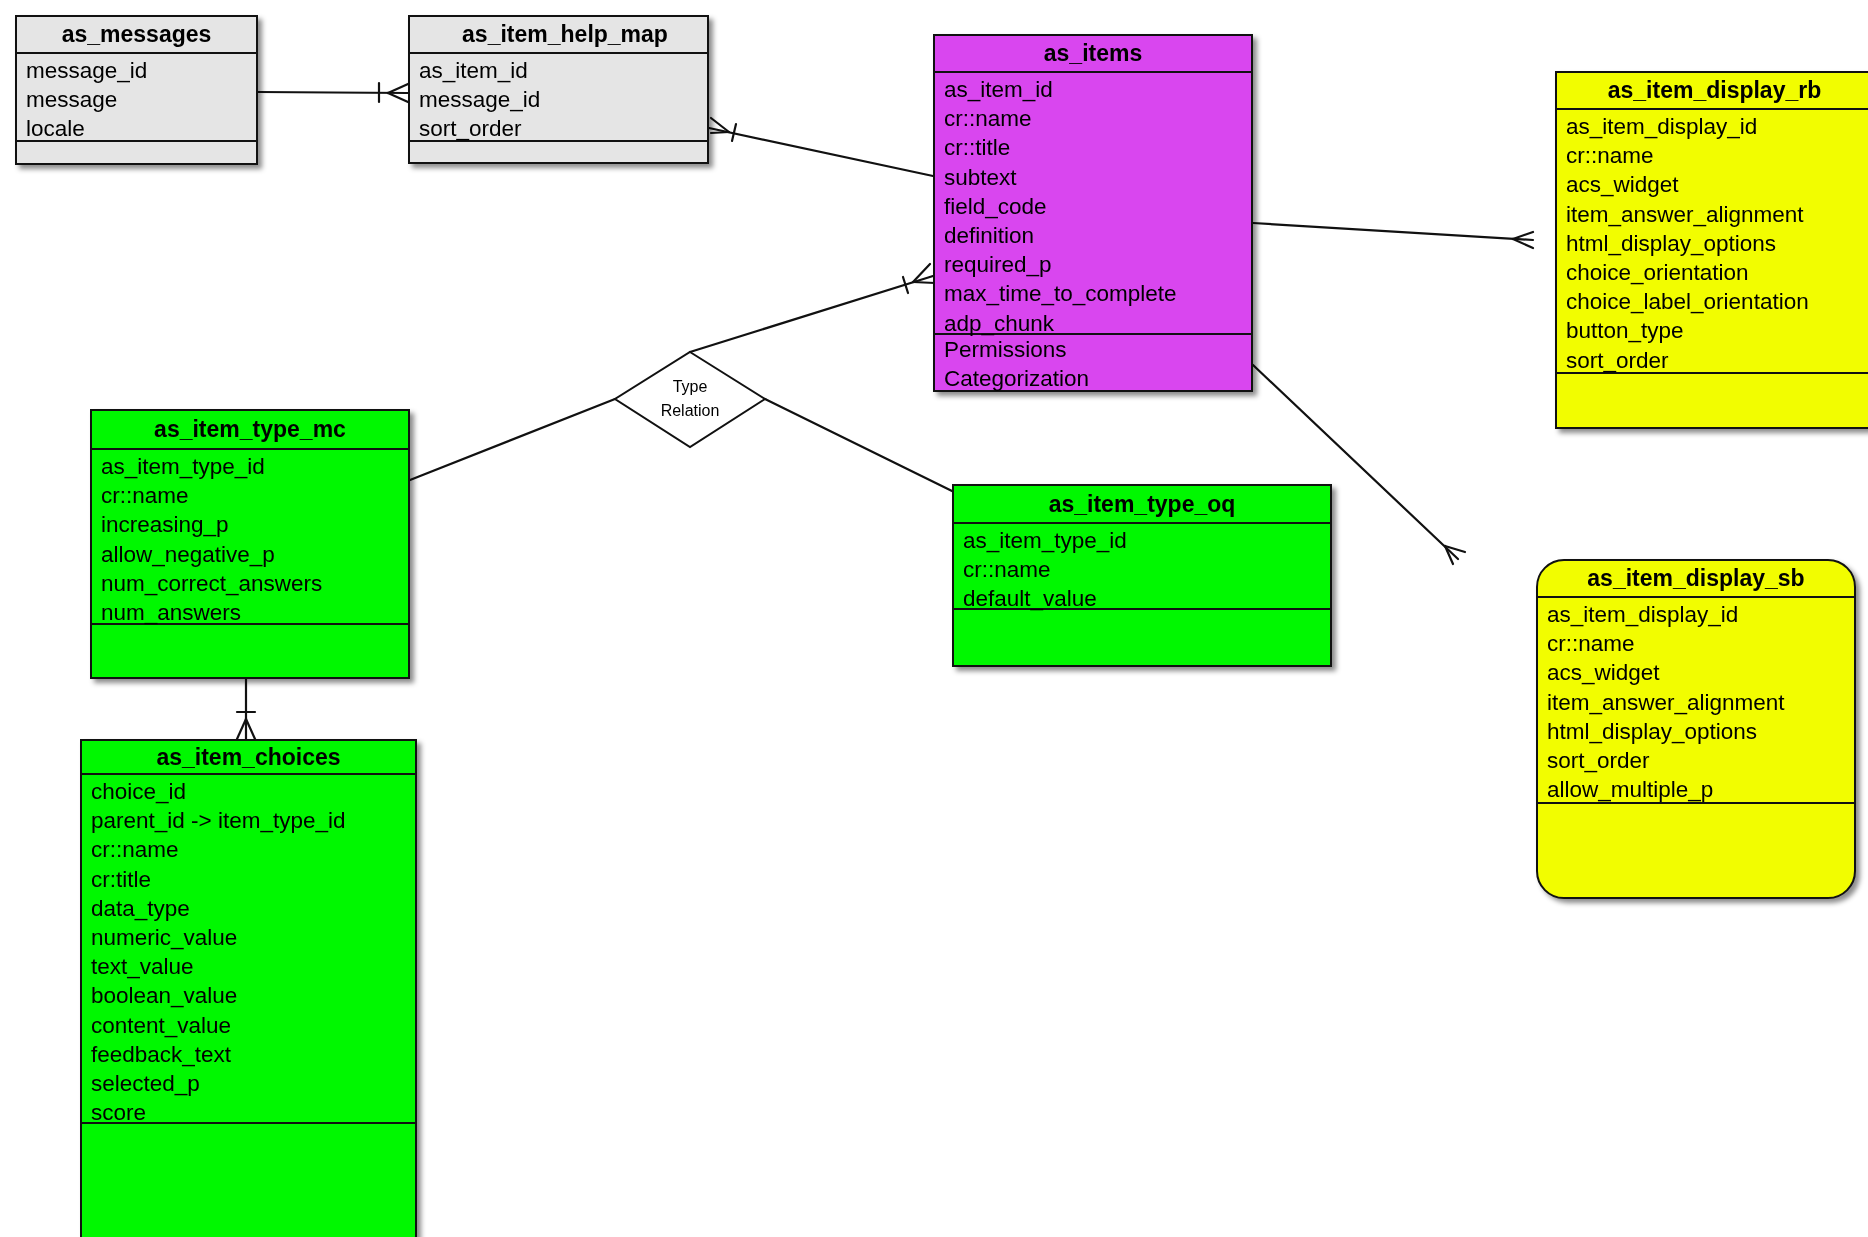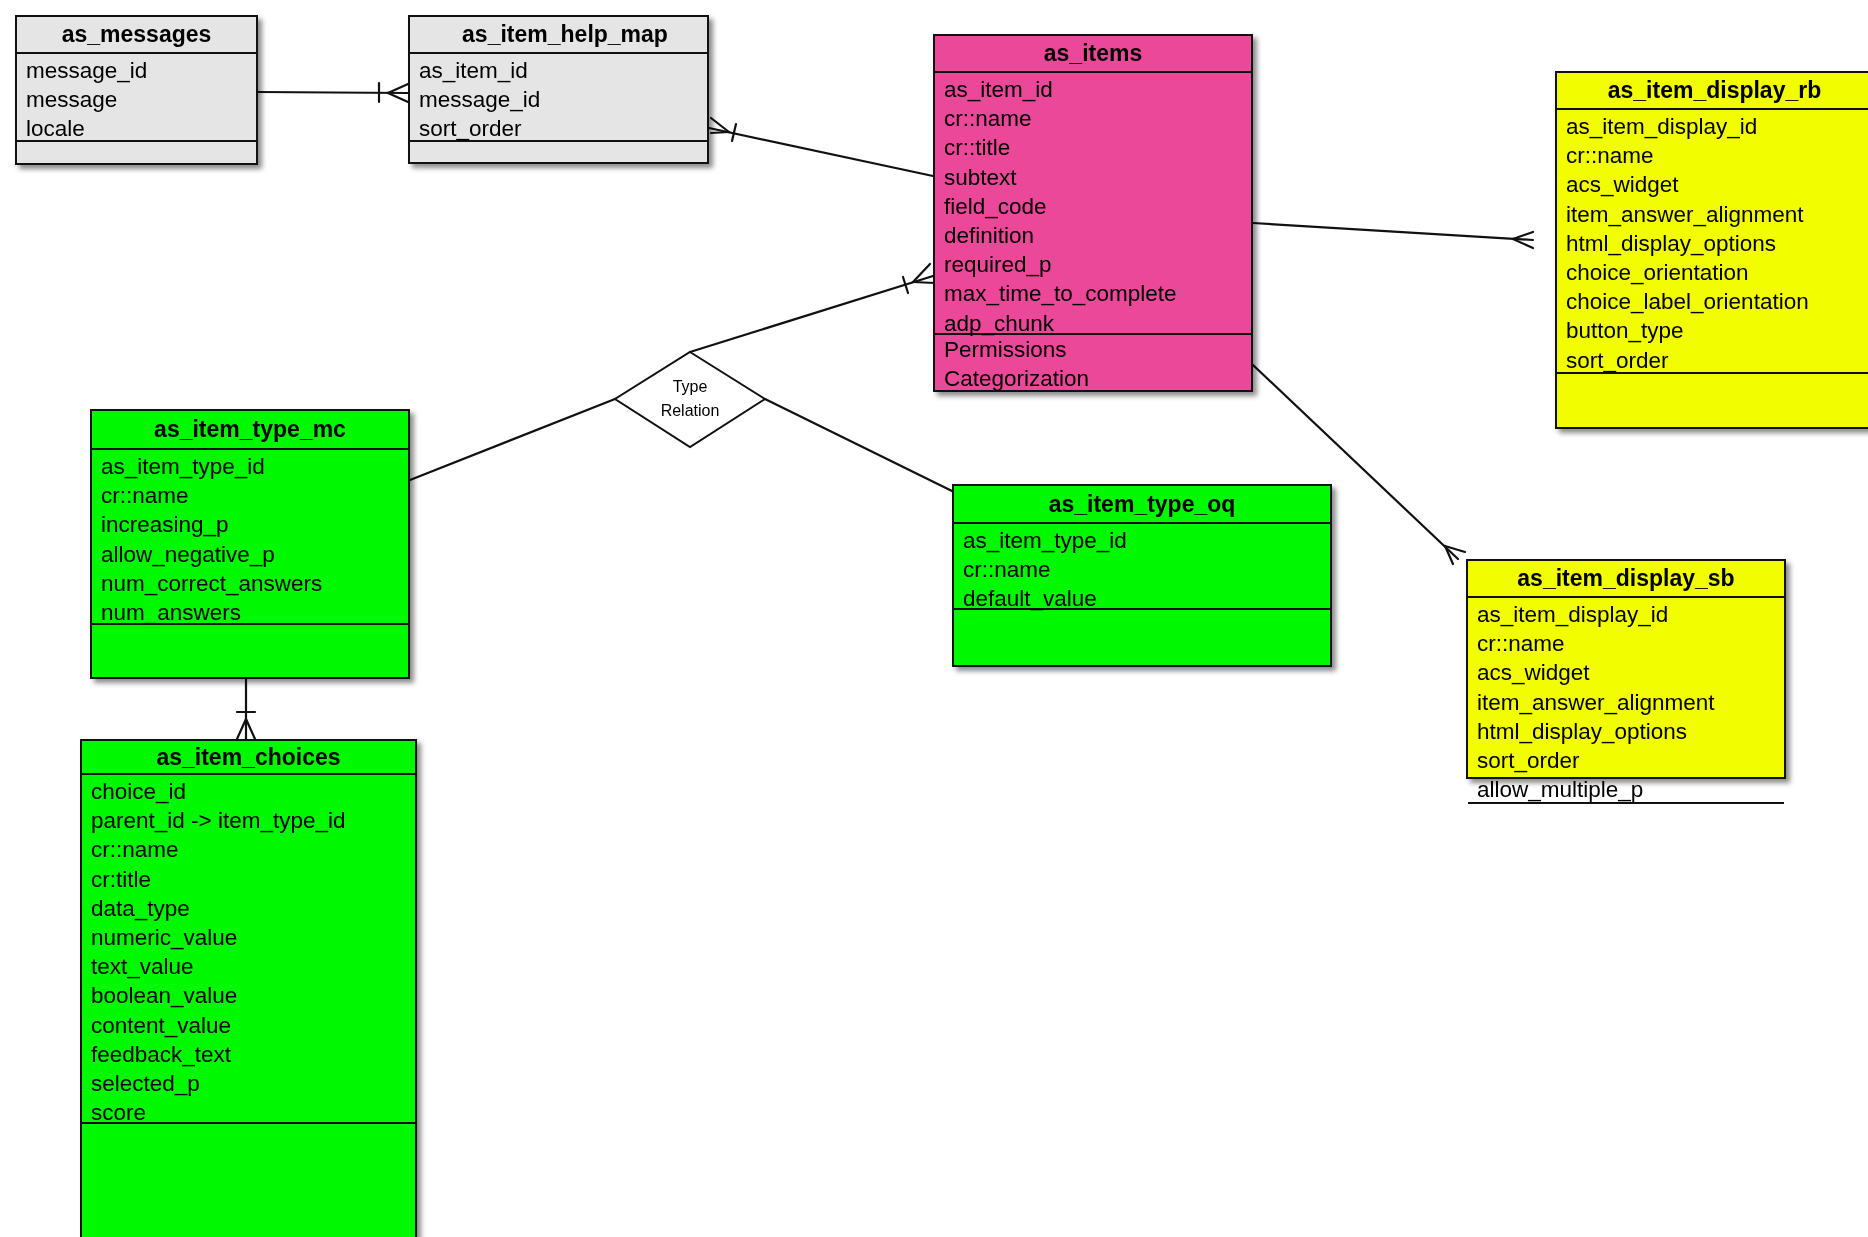--- a/index.html
+++ b/index.html
@@ -8,21 +8,21 @@
   #links { position: absolute; left: 0; top: 0; width: 1868px; height: 1237px; z-index: 1; }
   .entity { position: absolute; border: 2px solid #111; box-sizing: border-box;
             box-shadow: 4px 4px 5px rgba(0,0,0,0.45); z-index: 2; }
   .entity .hdr { font-weight: bold; text-align: center; font-size: 23px;
                  border-bottom: 2px solid #111; box-sizing: border-box;
                  display: flex; align-items: center; justify-content: center; }
   .entity .fields { box-sizing: border-box; padding: 2px 0 0 9px; border-bottom: 2px solid #111; }
   .entity .field { font-size: 22.5px; line-height: 29.2px; height: 29.2px; white-space: nowrap; }
   .entity .extra { box-sizing: border-box; padding: 0 0 0 9px; }
   .blue { background: #e5e5e5; }
-  .magenta { background: #ec4899; }
+  .magenta { background: #d946ef; }
   .green { background: #00f800; }
   .yellow { background: #f2fd00; margin-left: 22px; }
   #relation-label { position: absolute; z-index: 3; text-align: center; font-size: 16px;
                     line-height: 24px; width: 120px; }
 </style>
 </head>
 <body>
 
 <svg id="links" xmlns="http://www.w3.org/2000/svg" width="1868" height="1237">
   <g stroke="#111" stroke-width="2.2" fill="none" stroke-linecap="round">
@@ -157,21 +157,21 @@
   </div>
 <div class="entity green" style="left: 952px; top: 484px; width: 380px; height: 183px;">
     <div class="hdr" style="height: 38px;">as_item_type_oq</div>
     <div class="fields" style="height: 86px;">
       <div class="field">as_item_type_id</div>
       <div class="field">cr::name</div>
       <div class="field">default_value</div>
     </div>
     <div class="extra"></div>
   </div>
-<div class="entity yellow" style="left: 1444px; top: 559px; width: 320px; height: 220px;">
+<div class="entity yellow" style="left: 1514px; top: 559px; width: 320px; height: 340px; border-radius: 28px;">
     <div class="hdr" style="height: 37px;">as_item_display_sb</div>
     <div class="fields" style="height: 206px;">
       <div class="field">as_item_display_id</div>
       <div class="field">cr::name</div>
       <div class="field">acs_widget</div>
       <div class="field">item_answer_alignment</div>
       <div class="field">html_display_options</div>
       <div class="field">sort_order</div>
       <div class="field">allow_multiple_p</div>
     </div>

